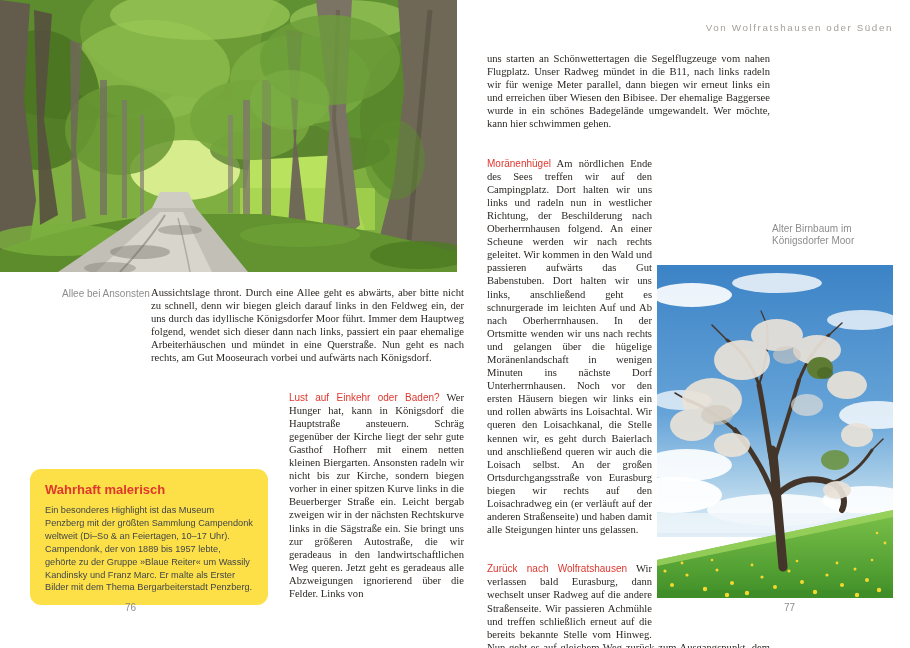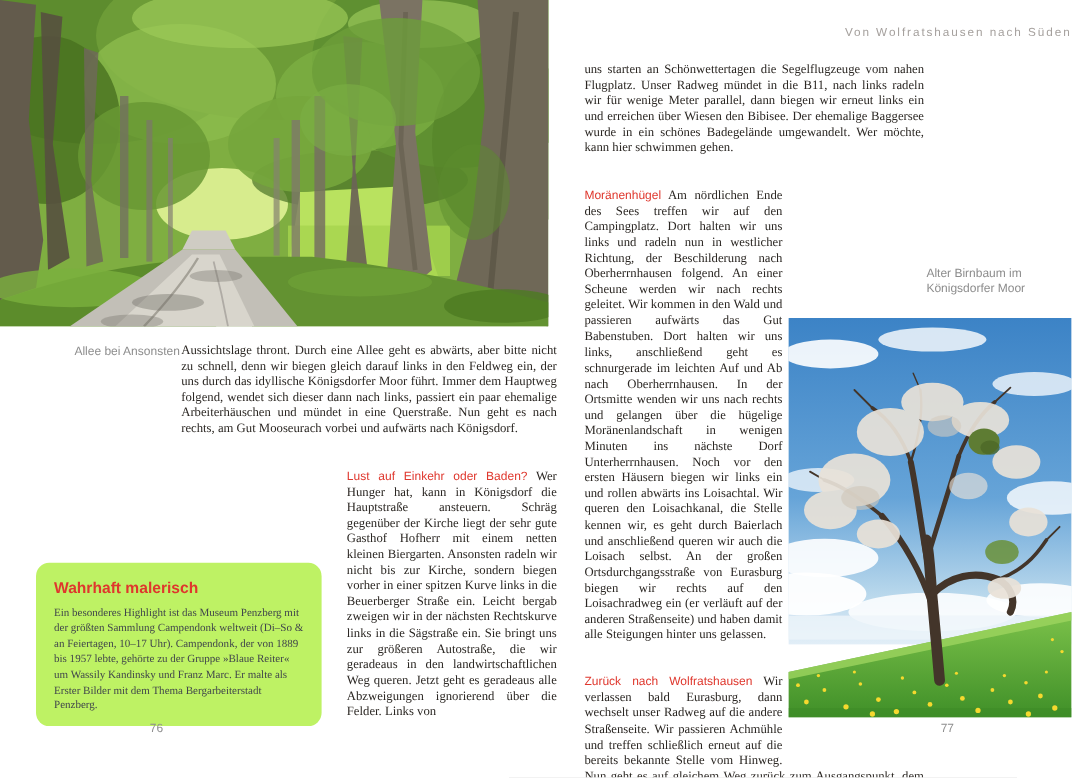--- a/index.html
+++ b/index.html
@@ -16,25 +16,25 @@
   
   .col{position:absolute;font-size:10.6px;line-height:13.1px;color:#2b2723;text-align:justify;}
   .col p{margin:0;}
   .col p + p{margin-top:26px;}
   .col-left{left:151px;top:286px;width:313px;}
   .col-right{left:487px;top:52px;width:283px;}
   .lead{font-family:"Liberation Sans",sans-serif;color:#df372d;font-size:10px;}
   .spacer-left{float:left;width:138px;height:162px;margin-top:52px;}
   .spacer-right{float:right;width:118px;height:368px;margin-top:105px;}
   
-  .infobox{position:absolute;left:30px;top:469px;width:238px;background:#bef264;border-radius:11px;
+  .infobox{position:absolute;left:30px;top:469px;width:238px;background:#fde047;border-radius:11px;
            box-sizing:border-box;padding:13px 15px 11px 15px;}
   .infobox-title{font-family:"Liberation Sans",sans-serif;font-weight:bold;color:#df372d;
                  font-size:13px;margin:0 0 7px 0;}
-  .infobox-text{font-family:Liberation Serif, serif;font-size:9.2px;line-height:12.9px;
+  .infobox-text{font-family:Liberation Sans, sans-serif;font-size:9.2px;line-height:12.9px;
                 color:#41464b;text-align:left;}
   
   .running-head{position:absolute;top:22px;right:17px;font-family:"Liberation Sans",sans-serif;
                 font-size:9.8px;letter-spacing:1.6px;color:#a5a09d;text-align:right;}
   .pagenum{position:absolute;top:602px;font-family:"Liberation Sans",sans-serif;font-size:10px;
            color:#8d8d8d;width:30px;text-align:right;}
   .pagenum-left{left:106px;}
   .pagenum-right{left:765px;}
 </style>
 </head>
@@ -107,21 +107,21 @@
     <p><span class="spacer-left" aria-hidden="true"></span><span class="lead">Lust auf Einkehr oder Baden?</span><span> Wer Hunger hat, kann in Königsdorf die Hauptstraße ansteuern. Schräg gegenüber der Kirche liegt der sehr gute Gasthof Hofherr mit einem netten kleinen Biergarten. Ansonsten radeln wir nicht bis zur Kirche, sondern biegen vorher in einer spitzen Kurve links in die Beuerberger Straße ein. Leicht bergab zweigen wir in der nächsten Rechtskurve links in die Sägstraße ein. Sie bringt uns zur größeren Autostraße, die wir geradeaus in den landwirtschaftlichen Weg queren. Jetzt geht es geradeaus alle Abzweigungen ignorierend über die Felder. Links von</span></p>
   </div>
 
   <div class="infobox">
     <div class="infobox-title">Wahrhaft malerisch</div>
     <div class="infobox-text">Ein besonderes Highlight ist das Museum Penzberg mit der größten Sammlung Campendonk weltweit (Di–So &amp; an Feiertagen, 10–17 Uhr). Campendonk, der von 1889 bis 1957 lebte, gehörte zu der Gruppe »Blaue Reiter« um Wassily Kandinsky und Franz Marc. Er malte als Erster Bilder mit dem Thema Bergarbeiterstadt Penzberg.</div>
   </div>
 
   <div class="pagenum pagenum-left">76</div>
 
-  <div class="running-head">Von Wolfratshausen nach Süden</div>
+  <div class="running-head">Von Wolfratshausen oder Süden</div>
 
   <div class="col col-right">
     <p><span>uns starten an Schönwettertagen die Segelflugzeuge vom nahen Flugplatz. Unser Radweg mündet in die B11, nach links radeln wir für wenige Meter parallel, dann biegen wir erneut links ein und erreichen über Wiesen den Bibisee. Der ehemalige Baggersee wurde in ein schönes Badegelände umgewandelt. Wer möchte, kann hier schwimmen gehen.</span></p>
     <p><span class="spacer-right" aria-hidden="true"></span><span class="lead">Moränenhügel</span><span> Am nördlichen Ende des Sees treffen wir auf den Campingplatz. Dort halten wir uns links und radeln nun in westlicher Richtung, der Beschilderung nach Oberherrnhausen folgend. An einer Scheune werden wir nach rechts geleitet. Wir kommen in den Wald und passieren aufwärts das Gut Babenstuben. Dort halten wir uns links, anschließend geht es schnurgerade im leichten Auf und Ab nach Oberherrnhausen. In der Ortsmitte wenden wir uns nach rechts und gelangen über die hügelige Moränenlandschaft in wenigen Minuten ins nächste Dorf Unterherrnhausen. Noch vor den ersten Häusern biegen wir links ein und rollen abwärts ins Loisachtal. Wir queren den Loisachkanal, die Stelle kennen wir, es geht durch Baierlach und anschließend queren wir auch die Loisach selbst. An der großen Ortsdurchgangsstraße von Eurasburg biegen wir rechts auf den Loisachradweg ein (er verläuft auf der anderen Straßenseite) und haben damit alle Steigungen hinter uns gelassen.</span></p>
     <p><span class="lead">Zurück nach Wolfratshausen</span><span> Wir verlassen bald Eurasburg, dann wechselt unser Radweg auf die andere Straßenseite. Wir passieren Achmühle und treffen schließlich erneut auf die bereits bekannte Stelle vom Hinweg. Nun geht es auf gleichem Weg zurück zum Ausgangspunkt, dem Bahnhof von Wolfratshausen.</span></p>
   </div>
 
   <div class="caption caption-right">Alter Birnbaum im Königsdorfer Moor</div>
 
   <div class="photo-right">

